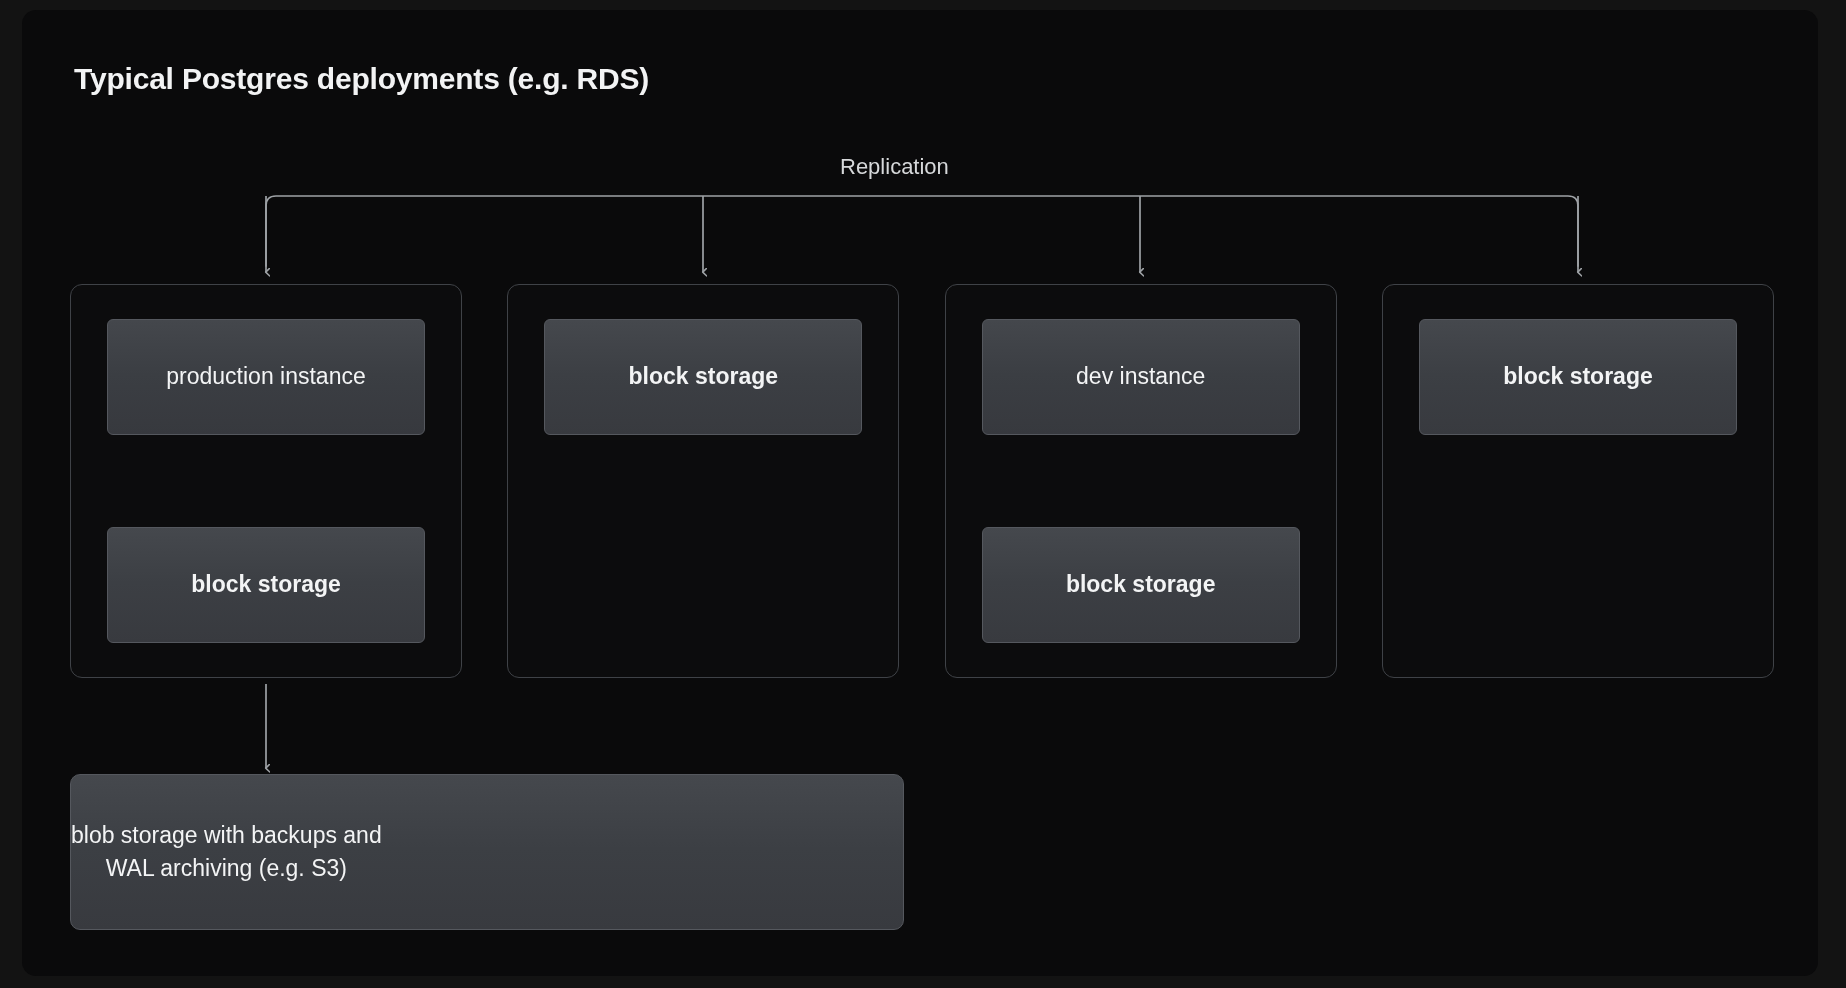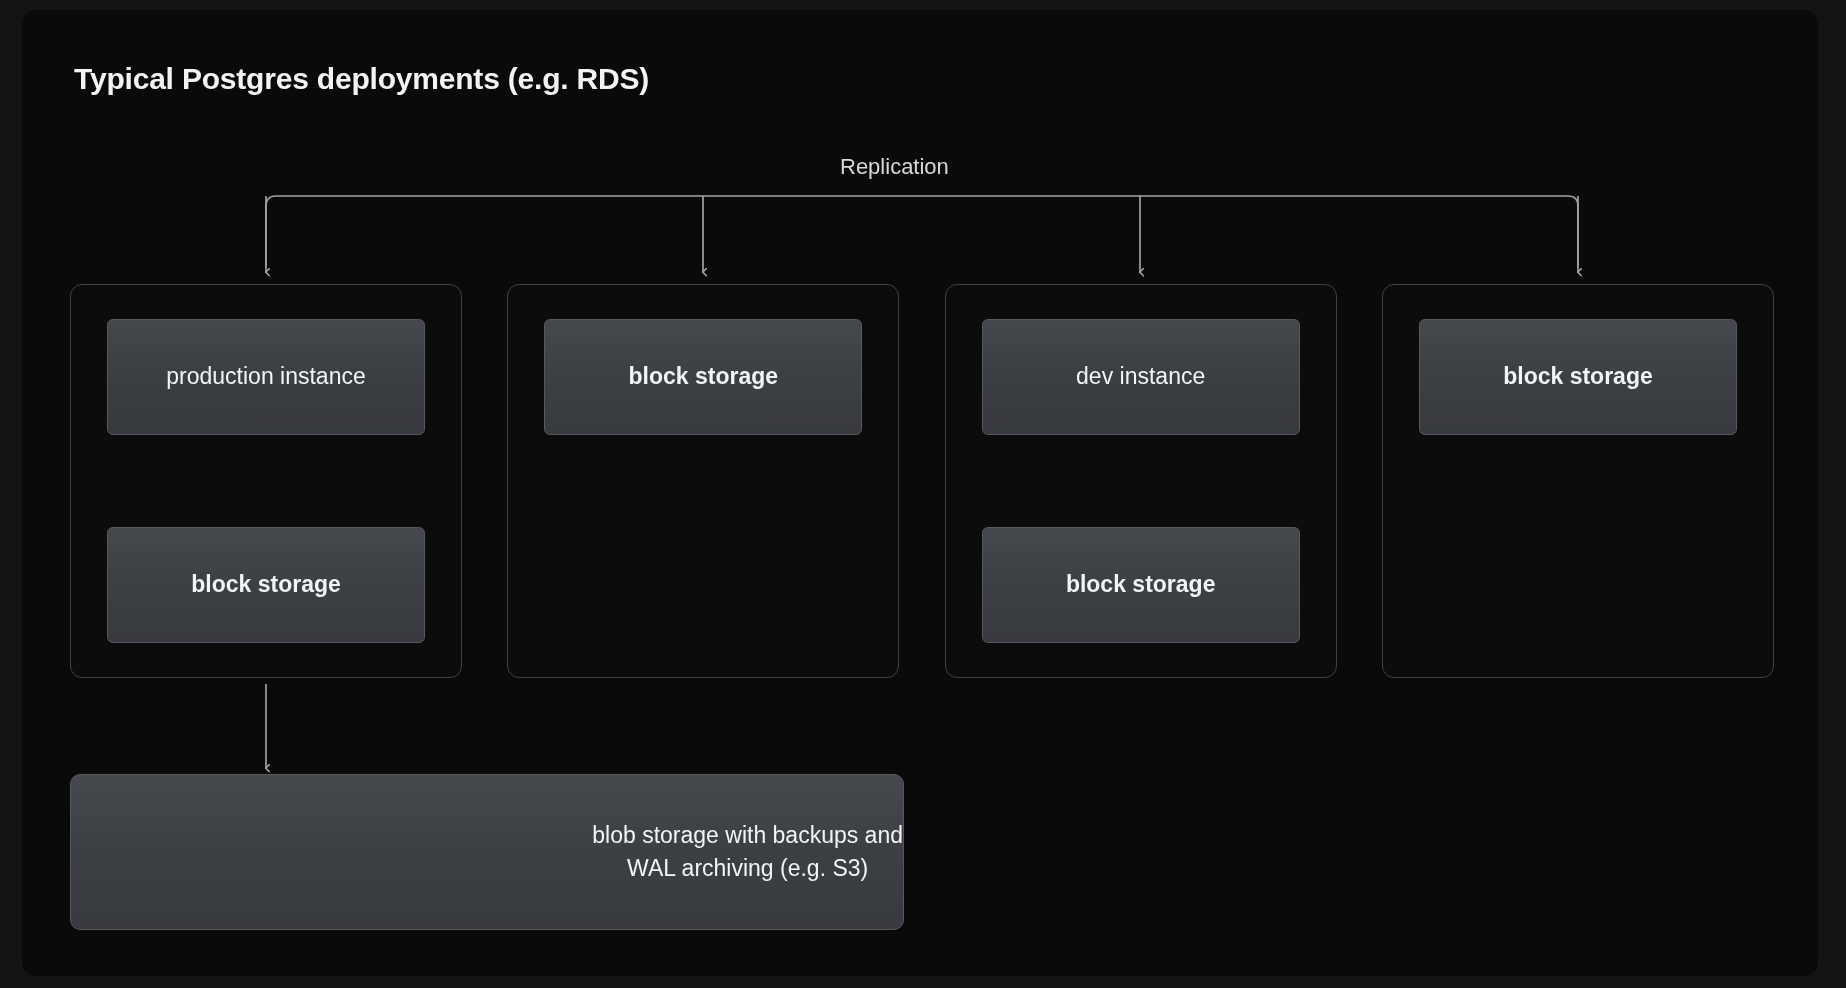--- a/index.html
+++ b/index.html
@@ -114,21 +114,21 @@
     position: absolute;
     left: 48px;
     top: 764px;
     width: 834px;
     height: 156px;
     border-radius: 10px;
     border: 1px solid #55585e;
     background: linear-gradient(180deg, #45484d 0%, #3c3f44 48%, #383a3f 100%);
     display: flex;
     align-items: center;
-    justify-content: flex-end;
+    justify-content: flex-start;
     color: #f3f4f5;
     font-size: 23px;
     text-align: center;
     line-height: 1.42;
     white-space: pre-line;
   }
 </style>
 </head>
 <body>
 

